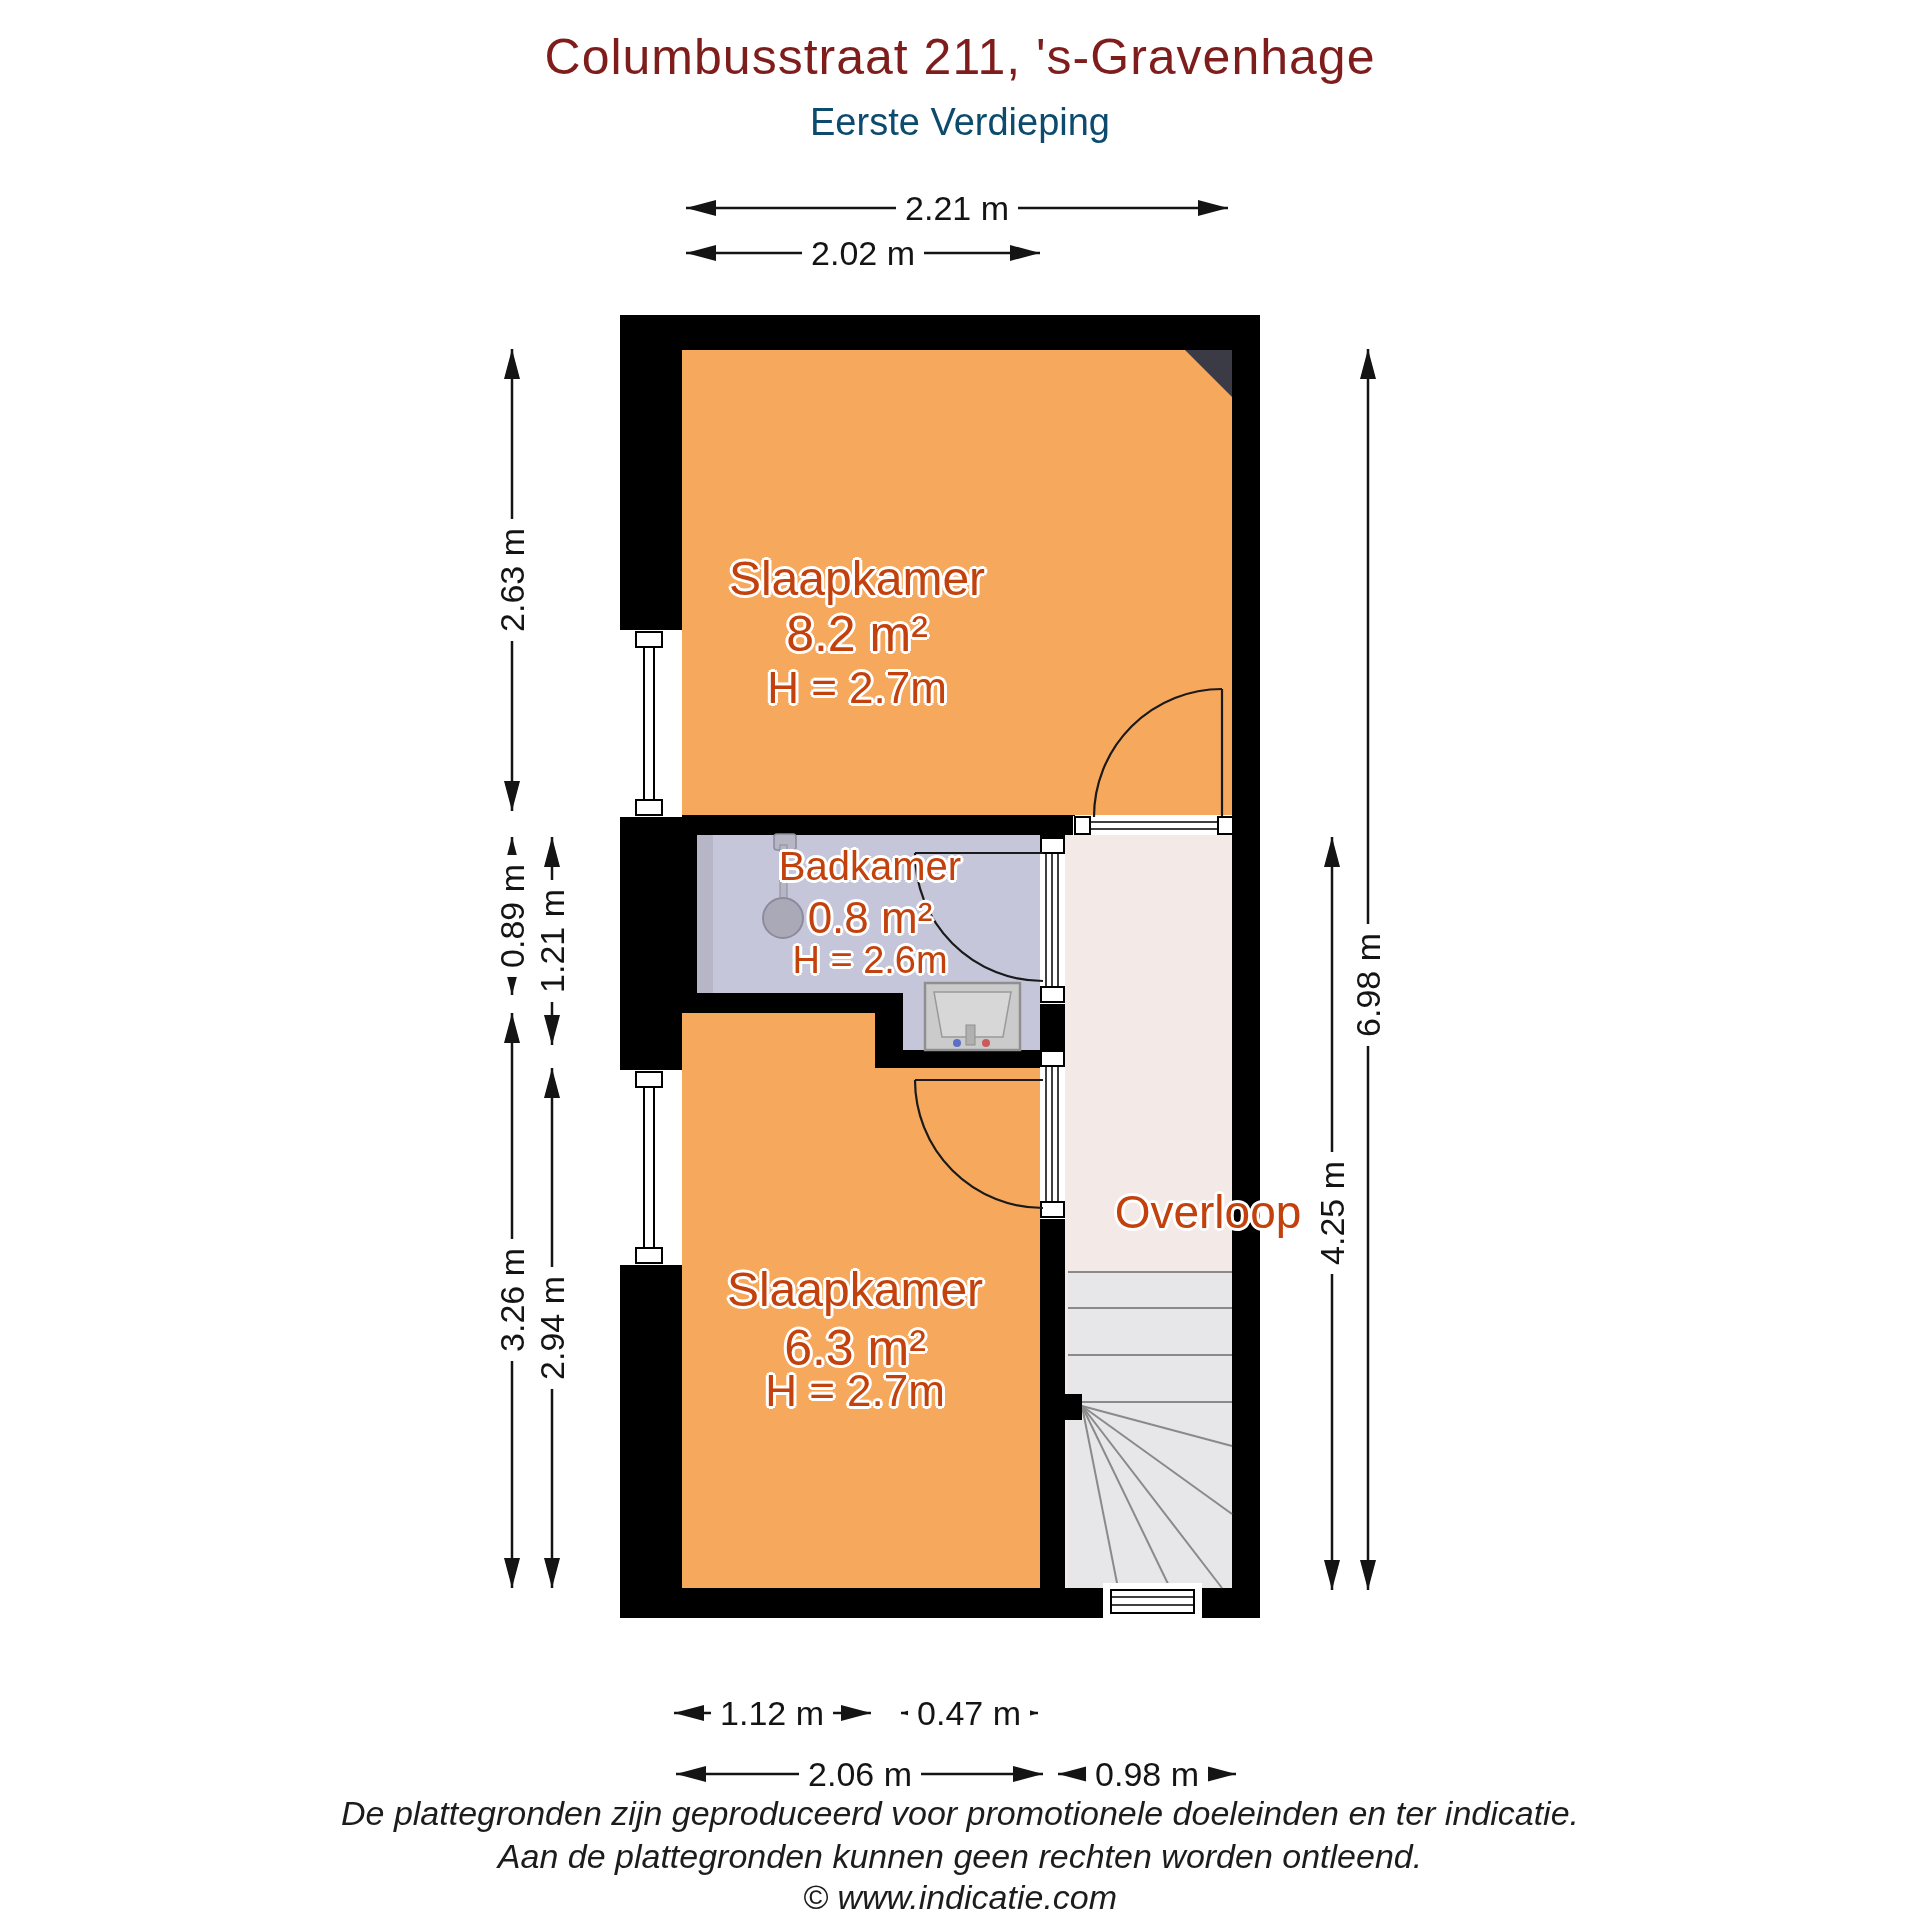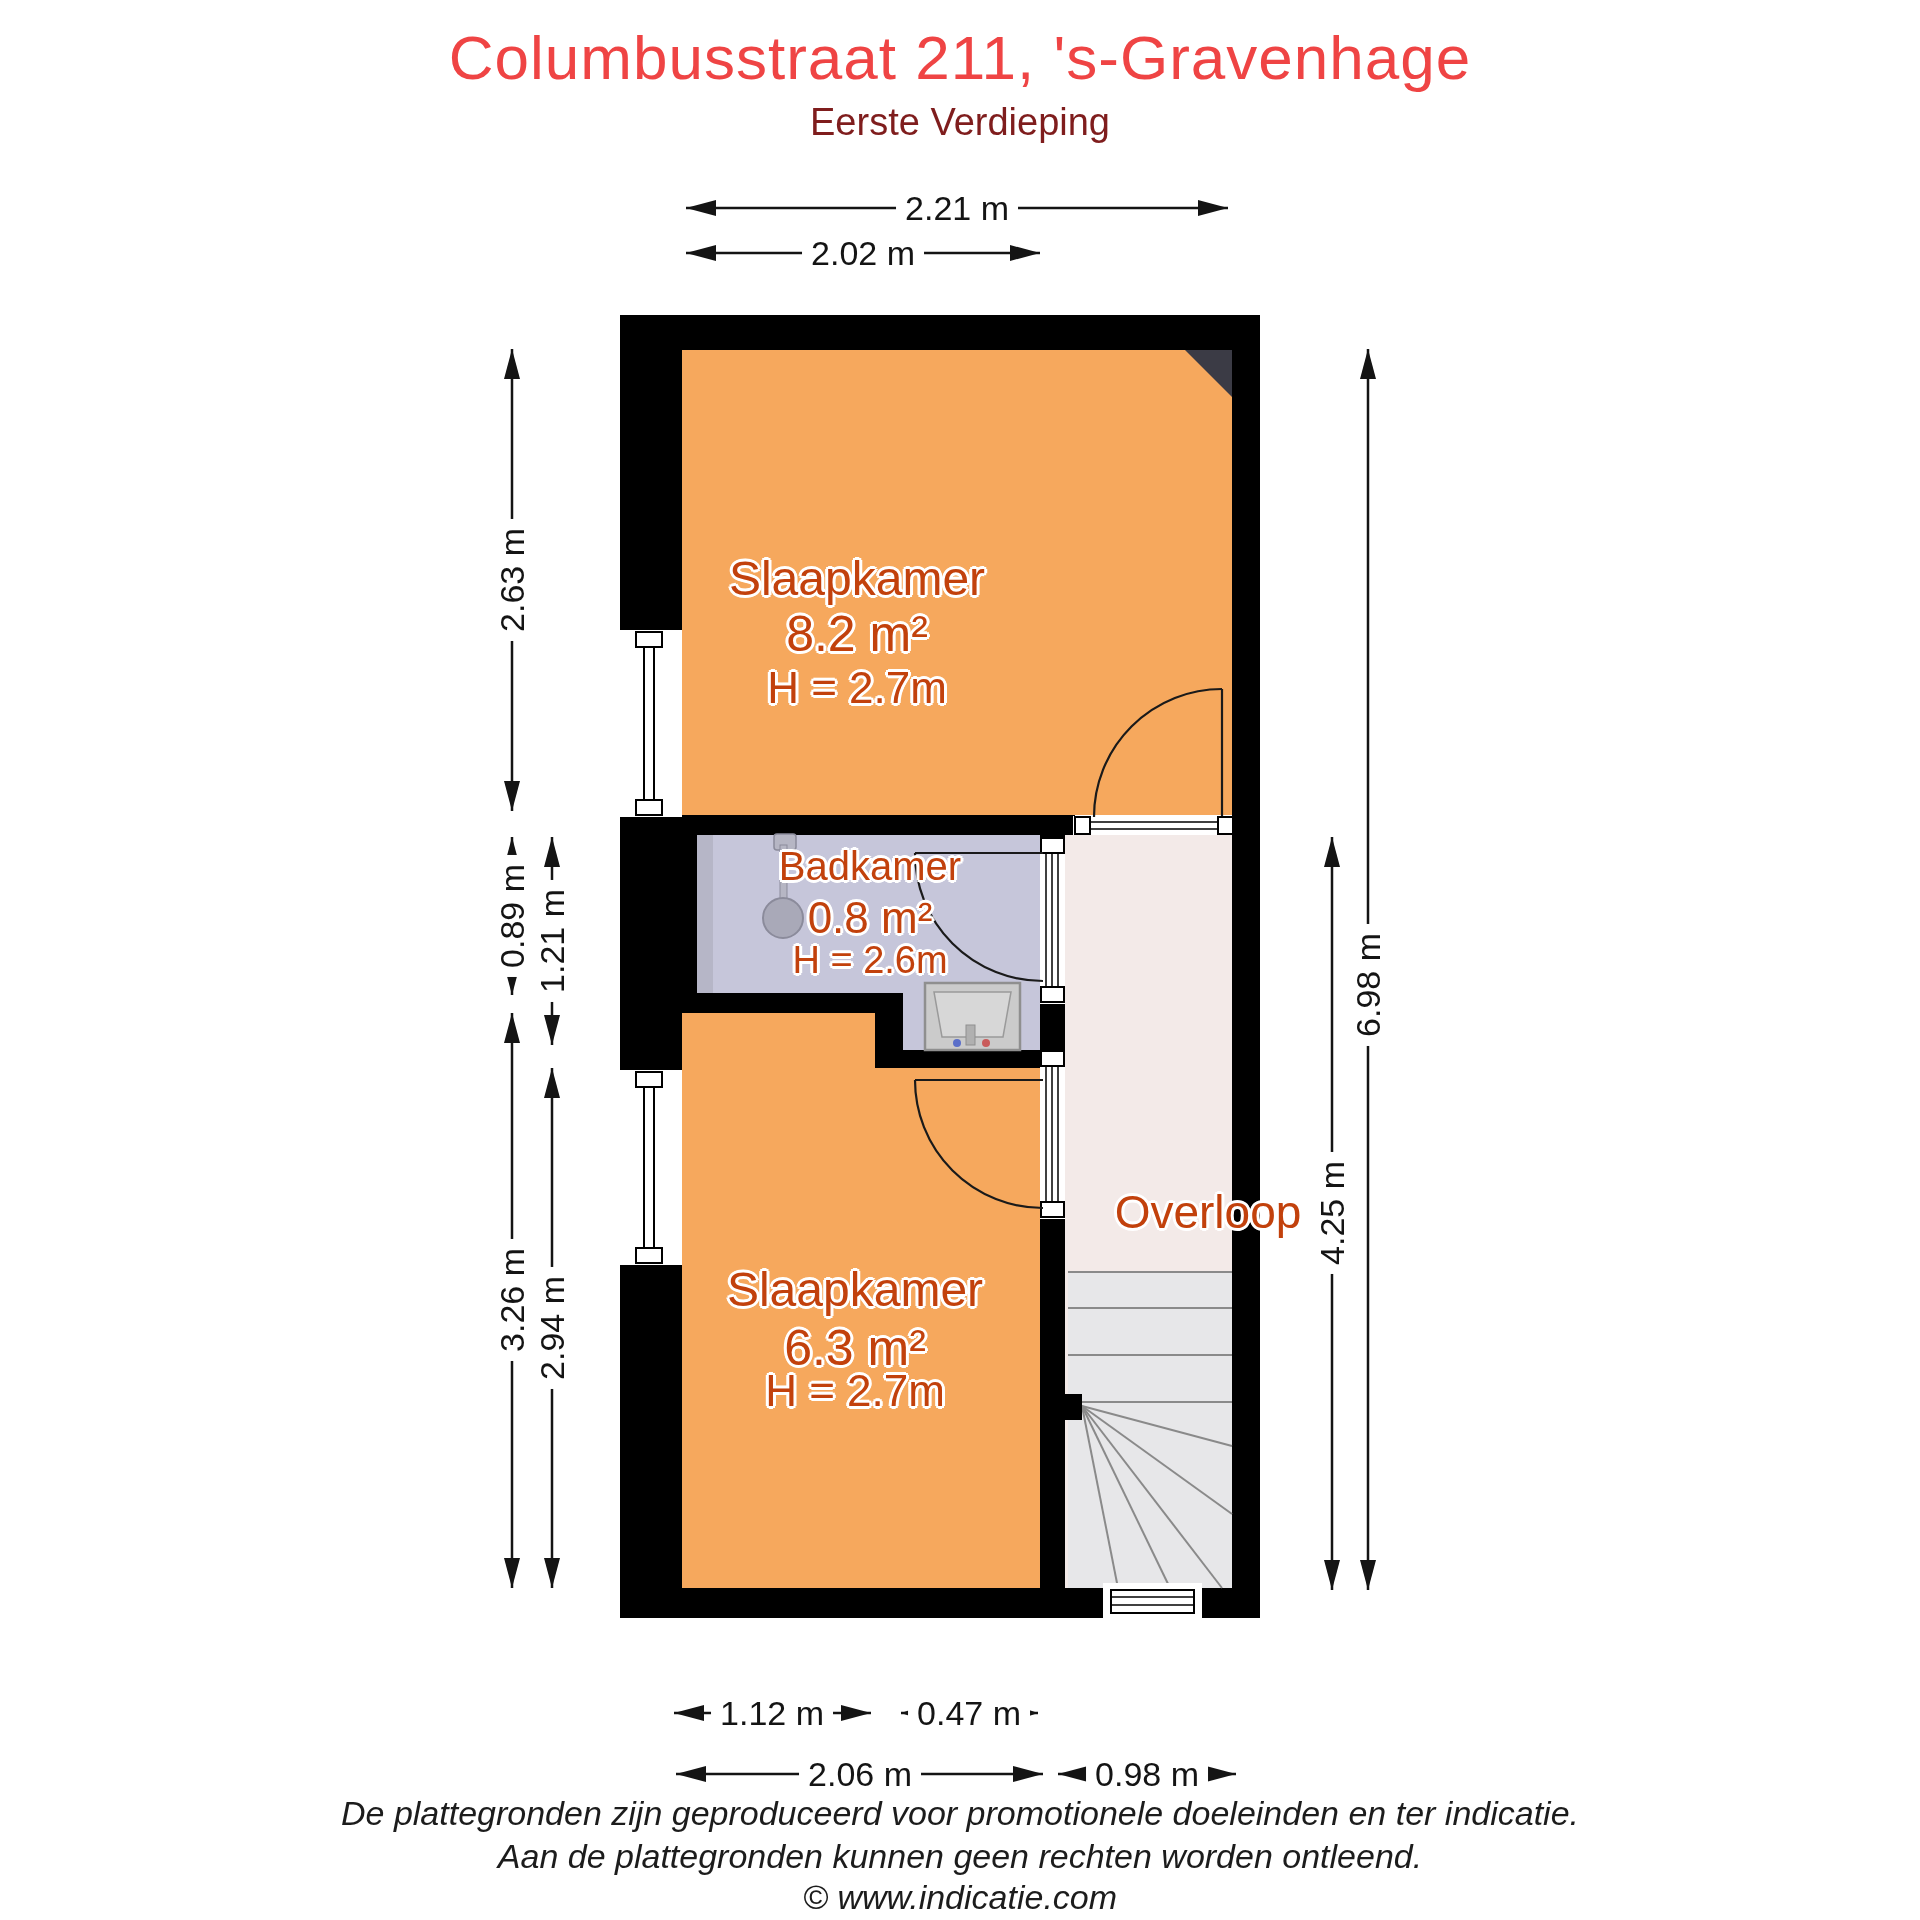--- a/index.html
+++ b/index.html
@@ -6,22 +6,22 @@
     --room-fill:#F6A85D;
     --bathroom-fill:#C6C6DA;
     --landing-fill:#F3EAE8;
     --stairs-fill:#E7E7E9;
     --wall:#000000;
   }
   html,body{margin:0;padding:0;background:#ffffff;}
   .page{position:relative;width:1920px;height:1920px;background:#fff;overflow:hidden;
         font-family:"Liberation Sans", sans-serif;color:#111;}
   .abs{position:absolute;transform:translate(-50%,-50%);white-space:nowrap;}
-  .title{font-size:62px;letter-spacing:1px;color:#ef4444;}
-  .subtitle{font-size:38px;color:#7f1d1d;}
+  .title{font-size:50px;letter-spacing:1px;color:#7f1d1d;}
+  .subtitle{font-size:38px;color:#0c4a6e;}
   .halo{color:#c2410c;
     text-shadow:-3px 0 0 #fff,3px 0 0 #fff,0 -3px 0 #fff,0 3px 0 #fff,
       -2px -2px 0 #fff,2px -2px 0 #fff,-2px 2px 0 #fff,2px 2px 0 #fff;}
   .rname{font-size:48px;}
   .rarea{font-size:50px;}
   .rceil{font-size:44px;}
   .bname{font-size:40px;}
   .barea{font-size:44px;}
   .bceil{font-size:38px;}
   .lname{font-size:46px;}

